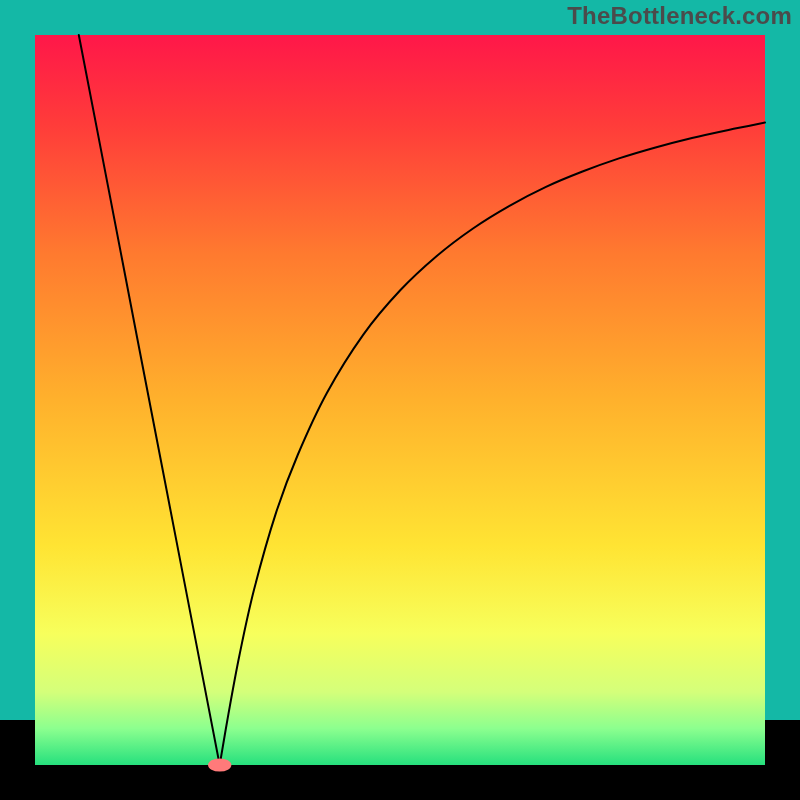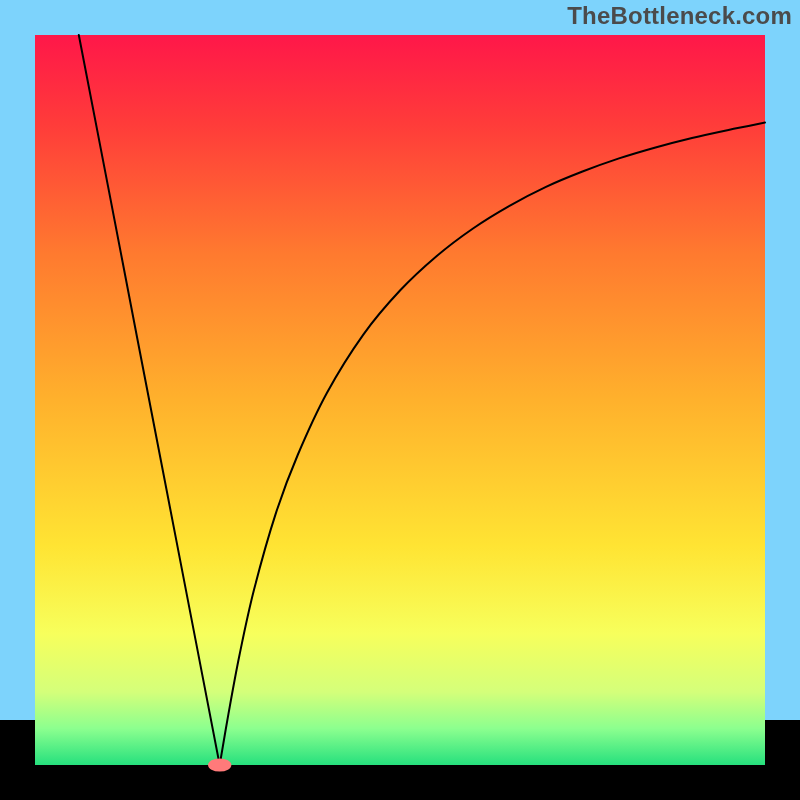--- a/index.html
+++ b/index.html
@@ -10,21 +10,21 @@
     overflow: hidden;
     background: #000;
     font-family: Arial, Helvetica, sans-serif;
   }
   .frame {
     position: absolute;
     top: 0;
     left: 0;
     width: 800px;
     height: 720px;
-    background: #7dd3fc;
+    background: #14b8a6;
   }
   .watermark {
     position: absolute;
     top: 2px;
     right: 8px;
     color: #4b4b4b;
     font-size: 24px;
     font-weight: 600;
     letter-spacing: 0.2px;
     z-index: 10;

